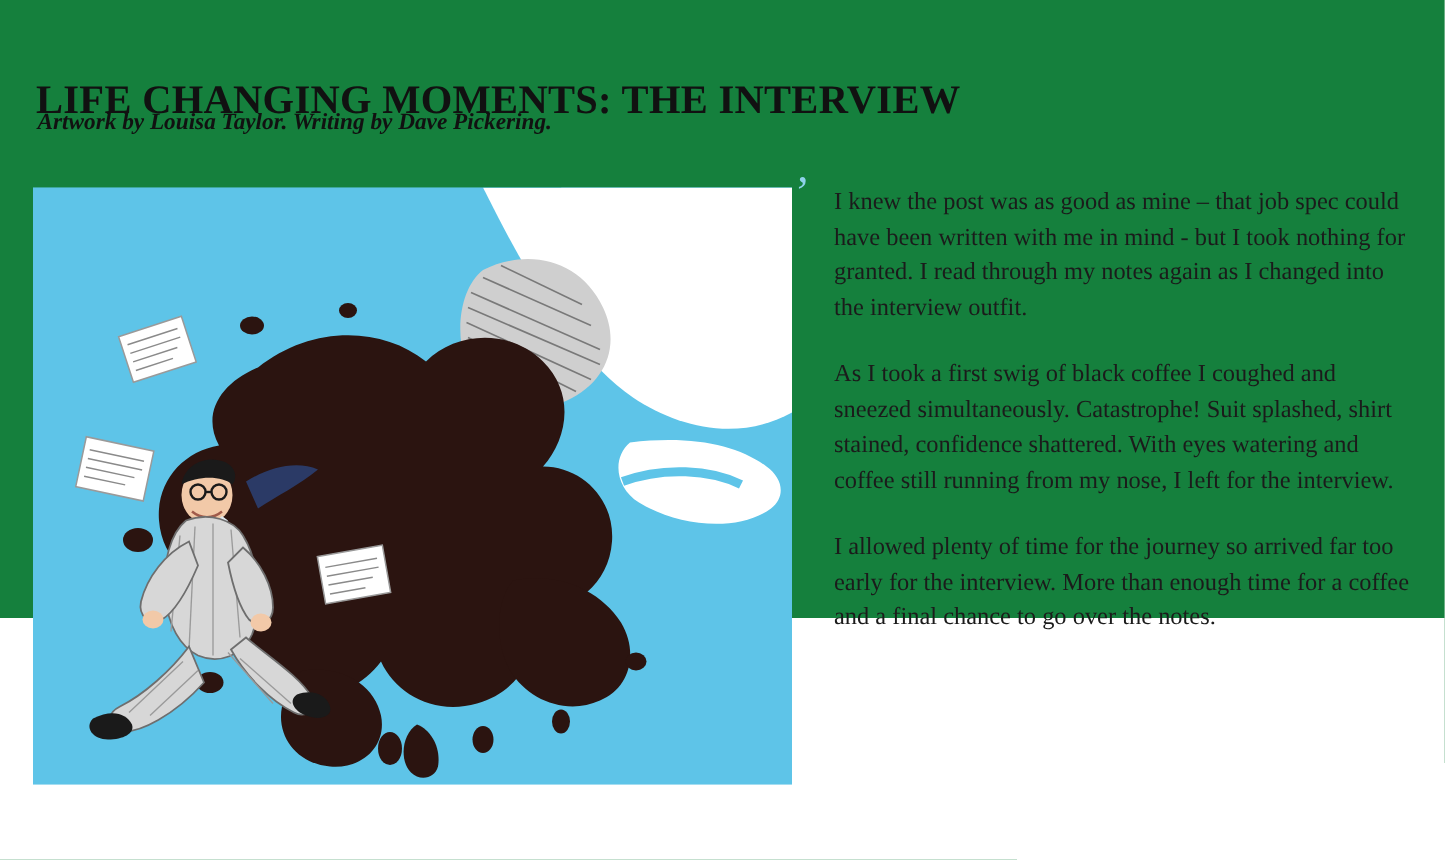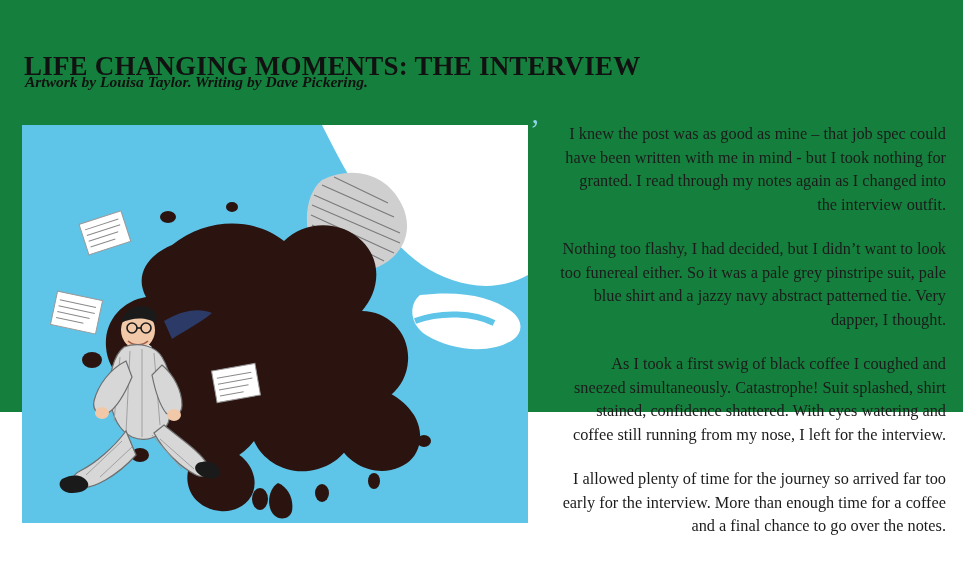--- a/index.html
+++ b/index.html
@@ -70,21 +70,21 @@
     font-family: "Liberation Serif", serif;
     font-size: 30px;
     line-height: 18px;
   }
   .para {
     font-family: "Liberation Serif", serif;
     font-size: 16.3px;
     line-height: 23.5px;
     color: #1b1b1b;
     margin: 0 0 21px 0;
-    text-align: right;
+    text-align: left;
   }
   .para:last-child { margin-bottom: 0; }
 </style>
 </head>
 <body>
 
 <div class="page">
 
   <h1 class="title">LIFE CHANGING MOMENTS: THE INTERVIEW</h1>
   <div class="byline">Artwork by Louisa Taylor. Writing by Dave Pickering.</div>
@@ -202,18 +202,17 @@
         <path d="M40 354 C52 348 62 350 66 358 C68 364 60 368 50 368 C40 368 34 360 40 354 Z" fill="#1a1a1a"></path>
         <path d="M176 338 C186 334 196 338 198 346 C200 352 192 356 182 352 C174 349 170 342 176 338 Z" fill="#1a1a1a"></path>
       </g>
     </svg>
   </div>
 
   <div class="quote-mark">’</div>
 
   <div class="article">
     <p class="para">I knew the post was as good as mine – that job spec could have been written with me in mind - but I took nothing for granted. I read through my notes again as I changed into the interview outfit.</p>
-    <p class="para">Nothing too flashy, I had decided, but I didn’t want to look too funereal either. So it was a pale grey pinstripe suit, pale blue shirt and a jazzy navy abstract patterned tie. Very dapper, I thought.</p>
     <p class="para">As I took a first swig of black coffee I coughed and sneezed simultaneously. Catastrophe! Suit splashed, shirt stained, confidence shattered. With eyes watering and coffee still running from my nose, I left for the interview.</p>
     <p class="para">I allowed plenty of time for the journey so arrived far too early for the interview. More than enough time for a coffee and a final chance to go over the notes.</p>
   </div>
 
 </div>
 
 </body></html>

